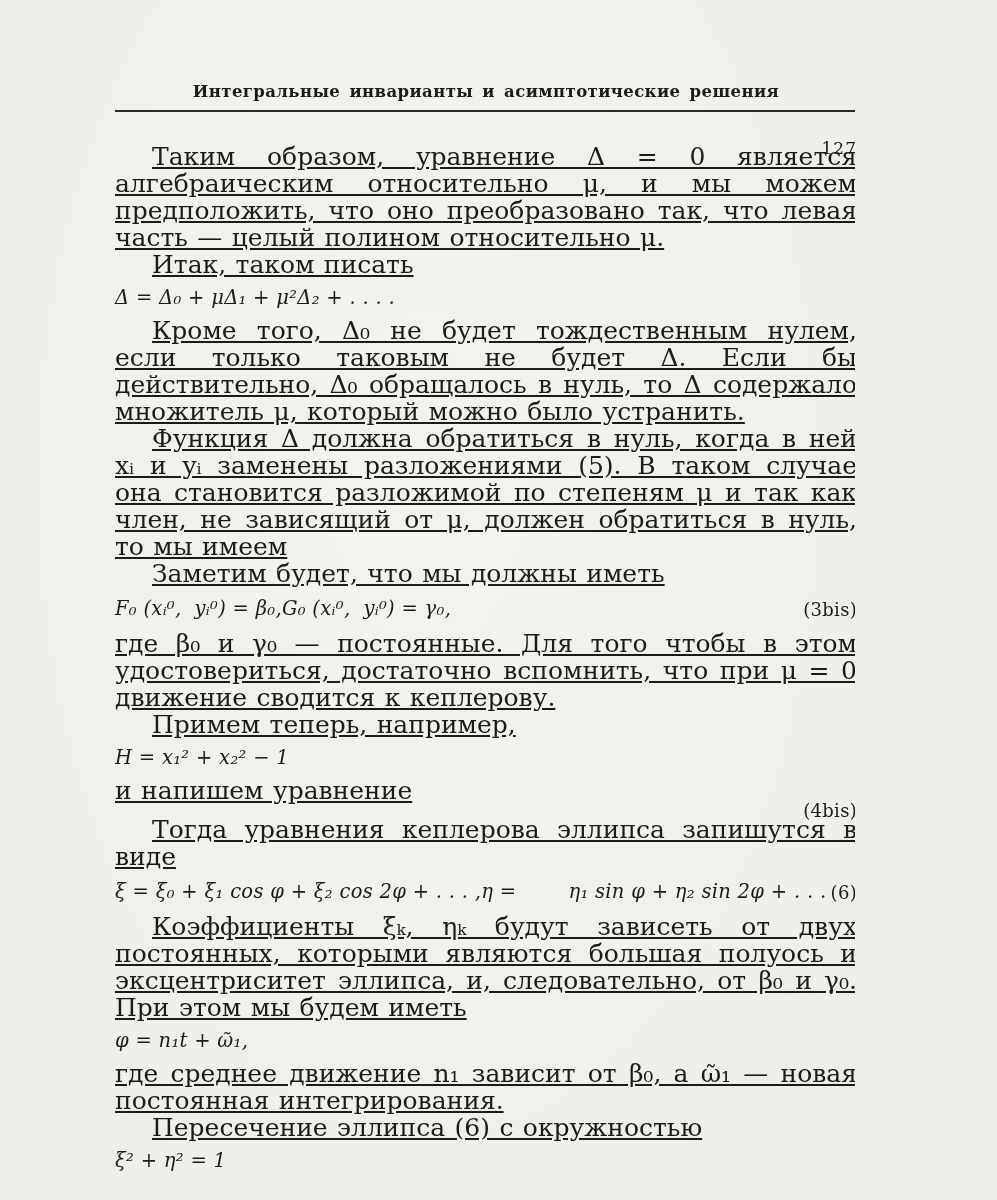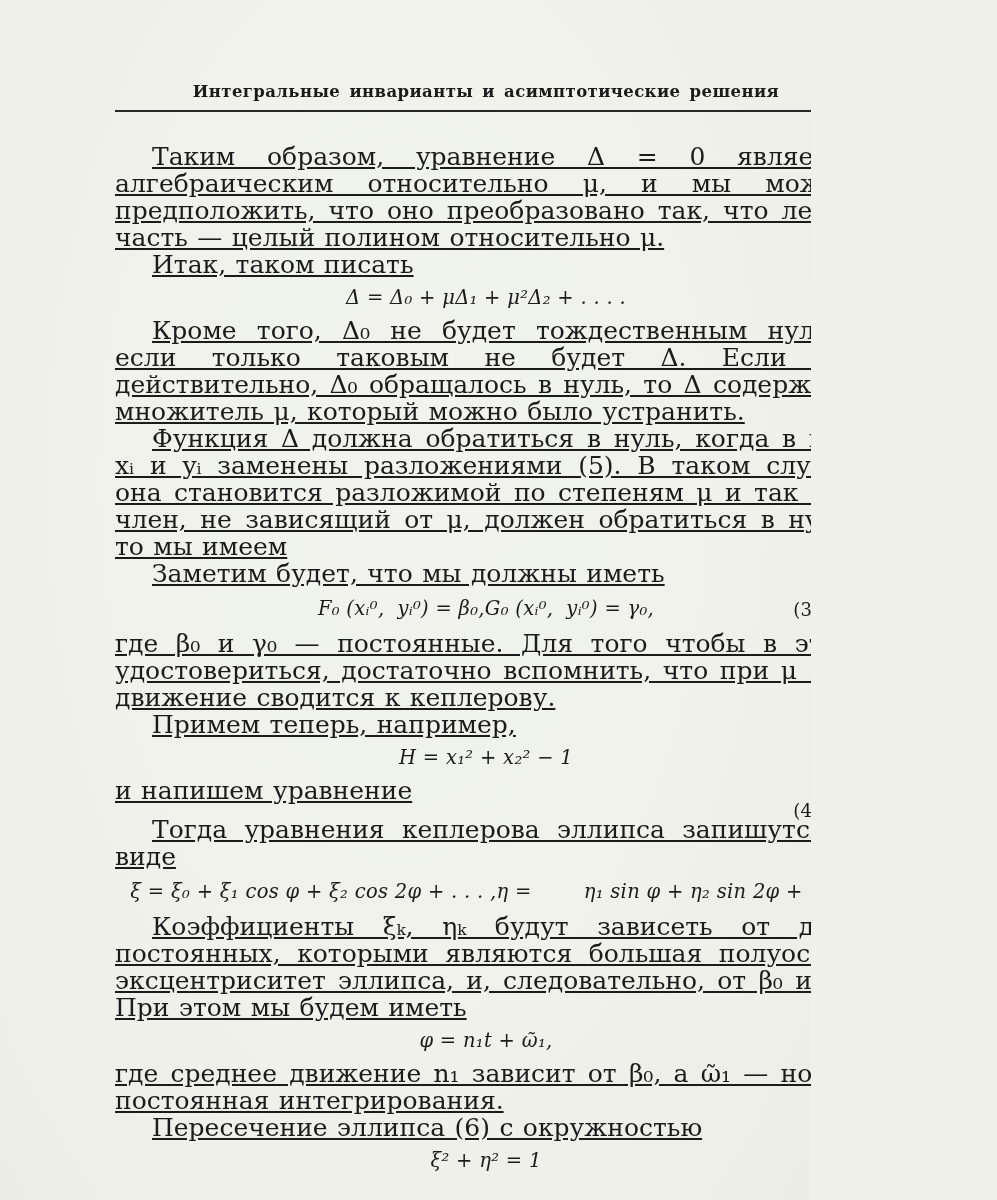--- a/index.html
+++ b/index.html
@@ -7,20 +7,21 @@
     width: 997px; height: 1200px;
     background: #eef0e9;
     font-family: "DejaVu Serif", "DejaVu Sans", serif;
     color: #1b1b1b;
   }
   .page {
     position: relative;
     width: 811px; height: 1200px;
     overflow: hidden;
     background: radial-gradient(ellipse at 50% 40%, #f2f3ee 0%, #eff1ea 55%, #ebede6 100%);
+    padding-left: 44px;
   }
   .content {
     position: absolute;
     left: 115px; top: 82px;
     width: 742px;
   }
   .header { position: relative; height: 24px; }
   .title {
     display: block;
     text-align: center;
@@ -46,23 +47,23 @@
     font-size: 25px;
     line-height: 27px;
     text-align: justify;
     word-spacing: 1.5px;
     text-decoration: underline;
   }
   p.indent { text-indent: 37px; }
   .eq {
     position: relative;
     display: flex;
-    justify-content: center;
+    justify-content: flex-start;
     align-items: center;
-    margin: 6px 10px;
+    margin: 6px 0;
     font-size: 19.5px;
     line-height: 27px;
     font-style: italic;
     letter-spacing: 0.3px;
   }
   .eq .eq-line { white-space: pre; }
   .eq-lines { display: flex; flex-direction: row; align-items: flex-start; }
   .eq-lines .eq-line { line-height: 31px; }
   .eq-tag {
     position: absolute;
@@ -98,21 +99,21 @@
     <p class="para indent">Заметим будет, что мы должны иметь</p>
 
     <div class="eq">
       <div class="eq-lines">
         <span class="eq-line">F₀ (xᵢ⁰,  yᵢ⁰) = β₀,</span>
         <span class="eq-line">G₀ (xᵢ⁰,  yᵢ⁰) = γ₀,</span>
       </div>
       <span class="eq-tag">(3bis)</span>
     </div>
 
-    <p class="para">где β₀ и γ₀ — постоянные. Для того чтобы в этом удостовериться, достаточно вспомнить, что при μ = 5 движение сводится к кеплерову.</p>
+    <p class="para">где β₀ и γ₀ — постоянные. Для того чтобы в этом удостовериться, достаточно вспомнить, что при μ = 0 движение сводится к кеплерову.</p>
     <p class="para indent">Примем теперь, например,</p>
 
     <div class="eq">
       <span class="eq-line">H = x₁² + x₂² − 1</span>
     </div>
 
     <p class="para">и напишем уравнение</p>
 
     <div class="eq">
       <span class="eq-tag">(4bis)</span>

